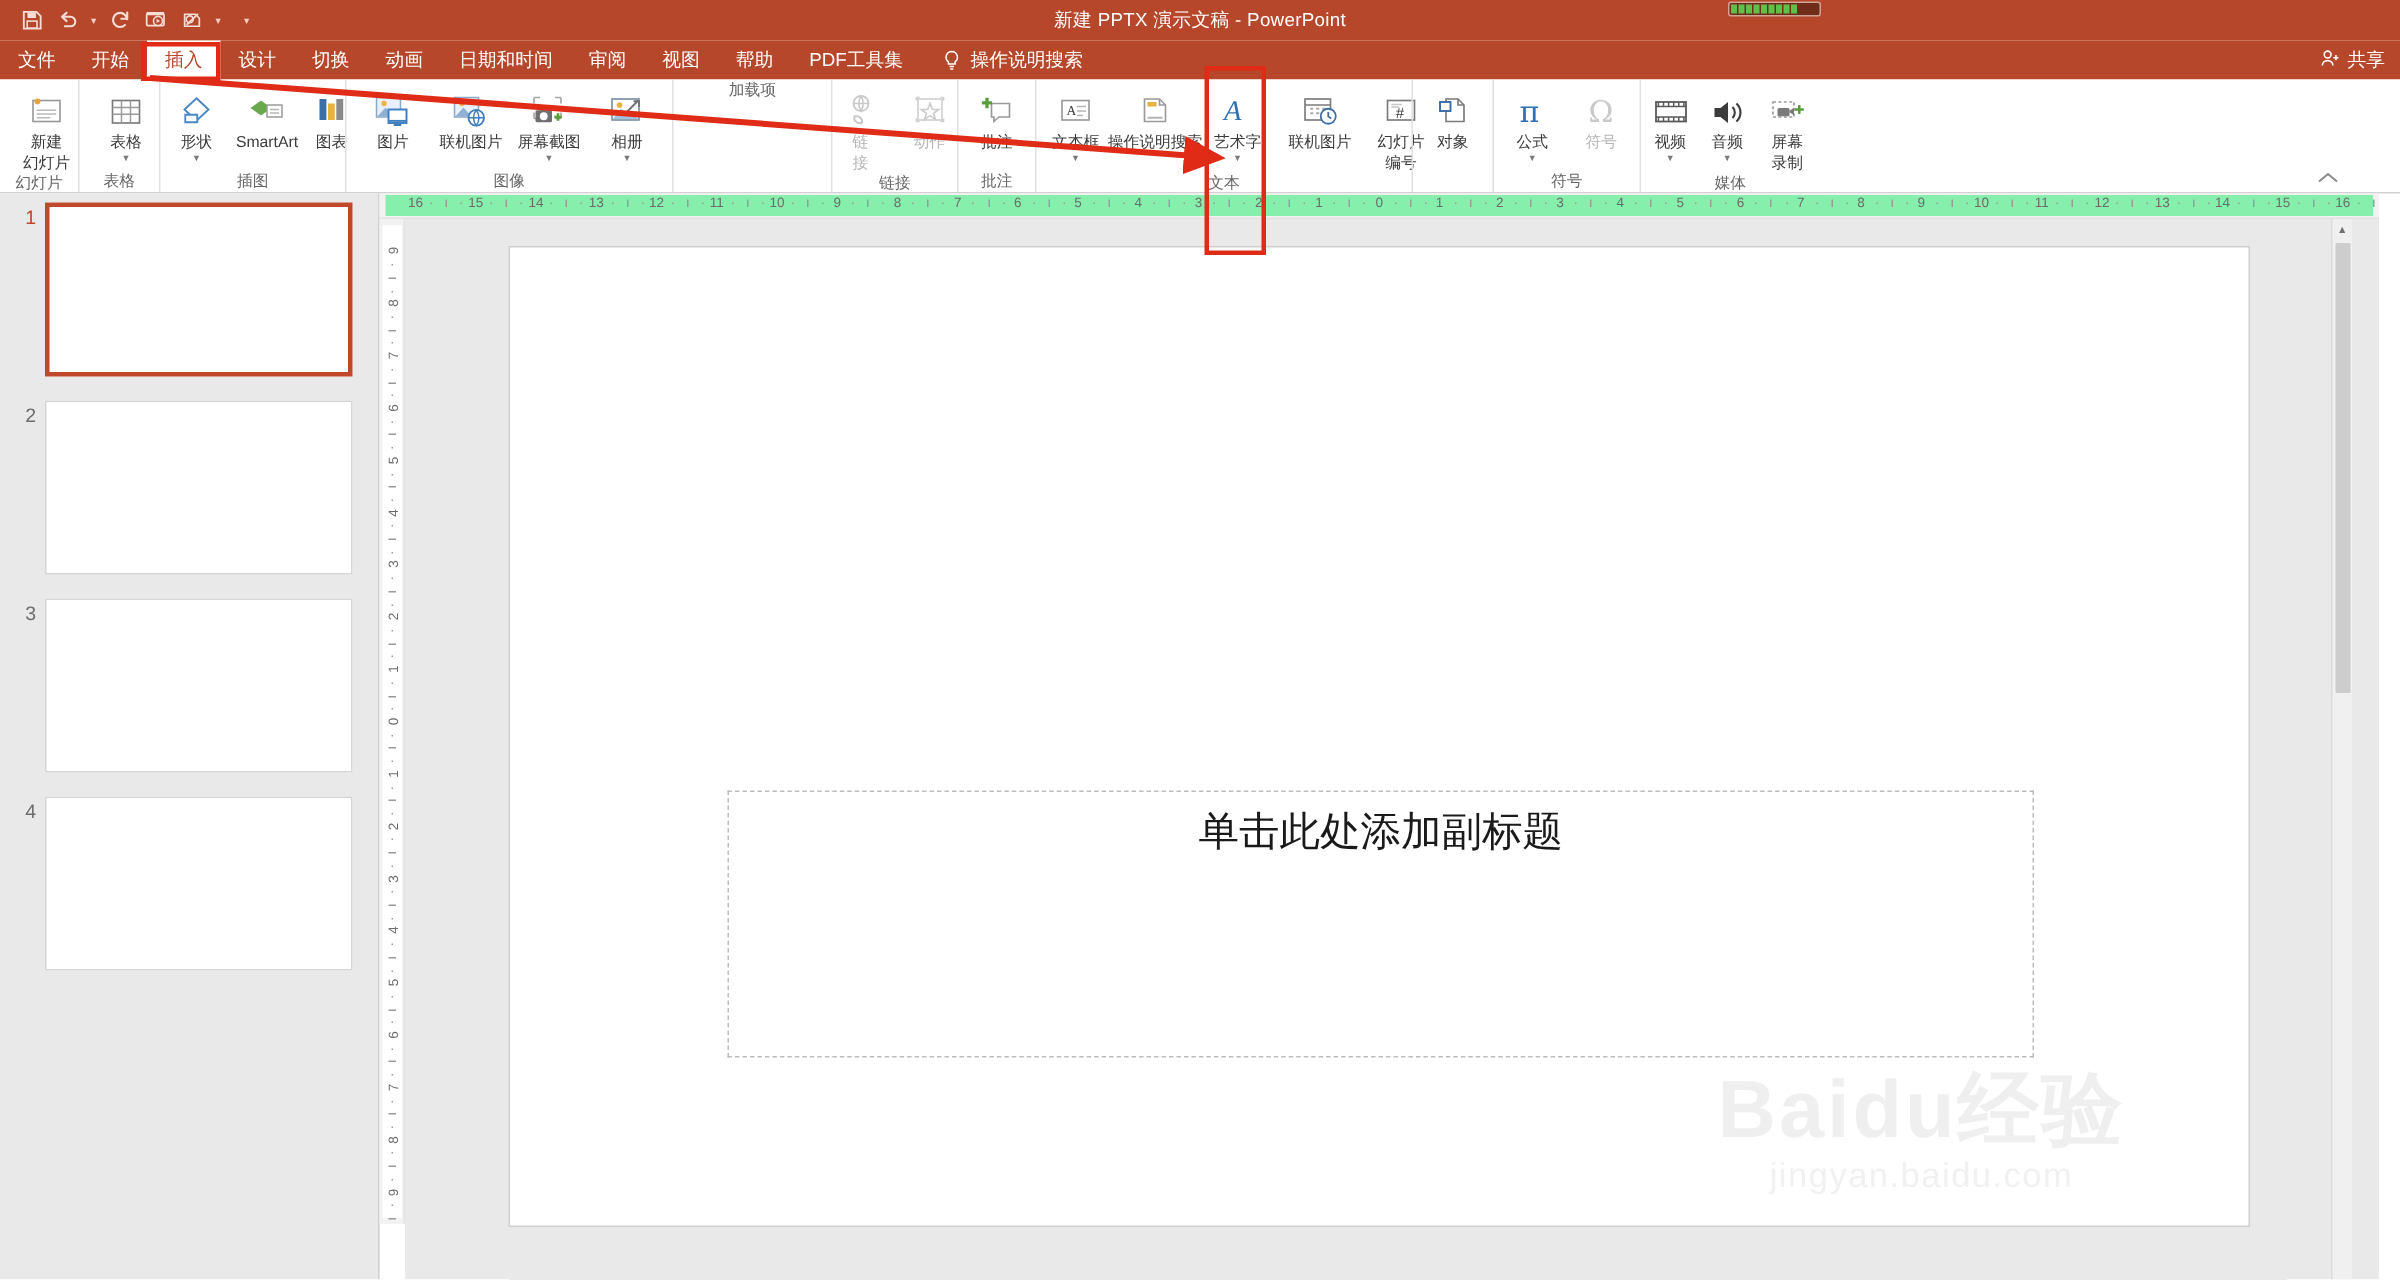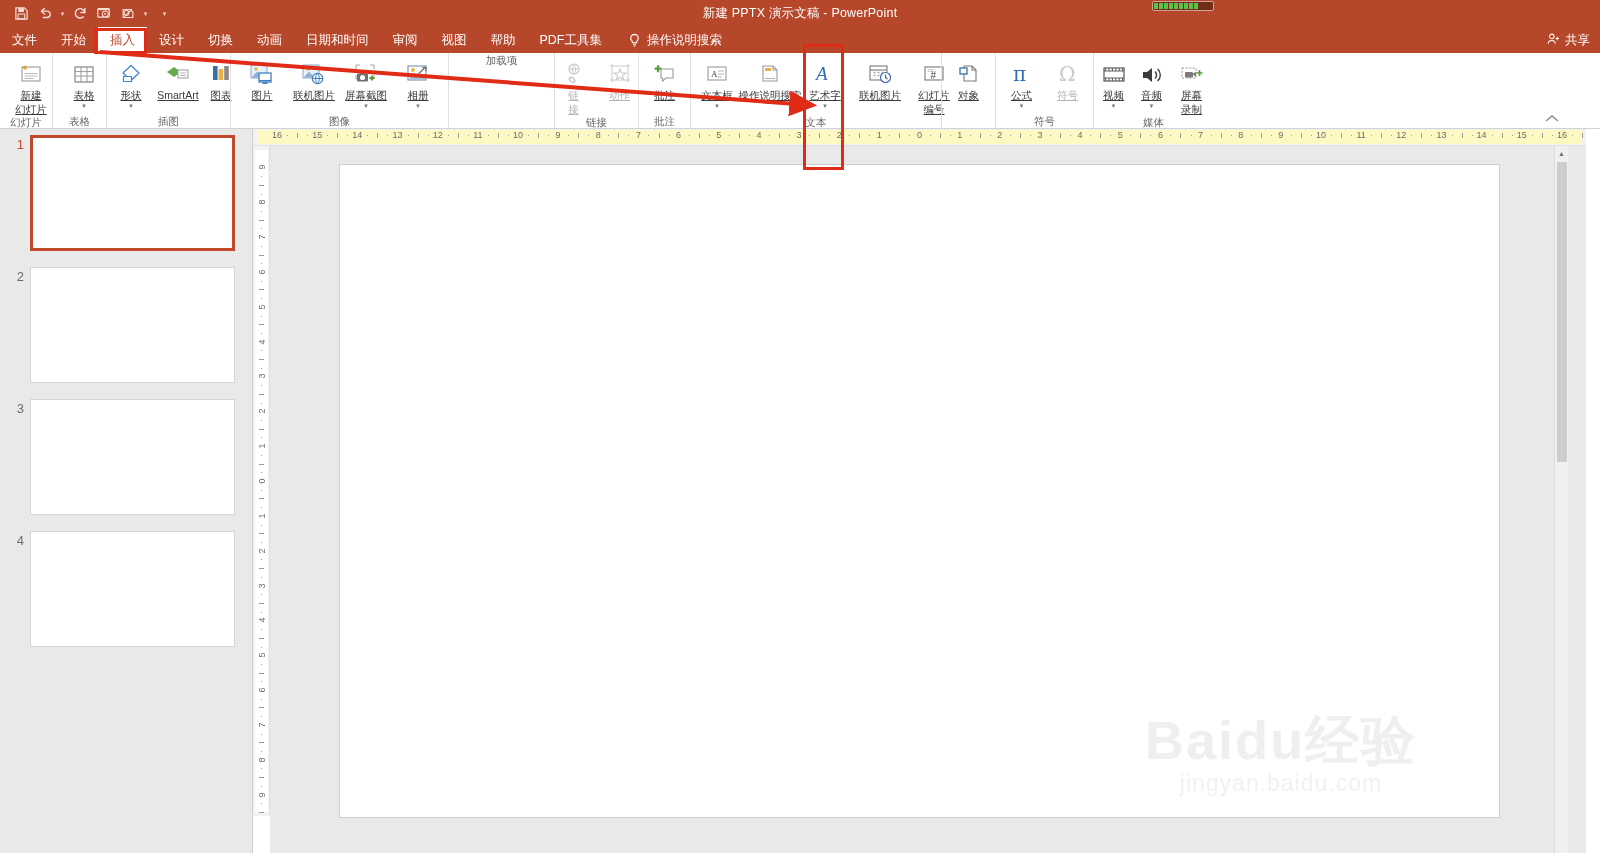--- a/index.html
+++ b/index.html
@@ -76,35 +76,35 @@
   .rg-body { flex: 1; display: flex; align-items: flex-start; padding: 3px 5px 0 5px; }
   .rg-label {
     height: 14px; line-height: 14px; text-align: center; font-size: 10.5px; color: #666;
   }
   .bigbtn {
     width: 52px; min-width: 52px; display: flex; flex-direction: column; align-items: center;
     padding-top: 2px; color: #3b3b3b; font-size: 10.5px; line-height: 11.5px; text-align: center;
   }
   .bigbtn.w46 { width: 46px; min-width: 46px; }
   .bigbtn .ic { height: 30px; display: flex; align-items: flex-end; justify-content: center; }
-  .bigbtn .lbl { margin-top: 2px; text-decoration: underline; }
+  .bigbtn .lbl { margin-top: 2px; }
   .bigbtn .drop { font-size: 6px; color: #7a7a7a; line-height: 7px; margin-top: 1px; }
   .bigbtn.dim { color: #b5b5b5; }
   .smallcol { display: flex; flex-direction: column; justify-content: center; gap: 7px; padding: 4px 3px 0 3px; }
   .smallbtn { display: flex; align-items: center; gap: 5px; font-size: 11px; color: #3b3b3b; }
   .smallbtn .drop { font-size: 6px; color: #7a7a7a; margin-left: 10px; }
 
   
   .hruler {
     position: absolute; top: 129px; left: 253px; width: 1333px; height: 17px;
     background: #f2f2f2; border-bottom: 1px solid #e2e2e2;
     display: flex; align-items: center; overflow: hidden;
   }
   .hruler .track { position: relative; height: 14px; width: 100%;
-    background: #fef9c3; margin: 0 4px; }
+    background: #86efac; margin: 0 4px; }
   .hr-tick { position: absolute; top: 0; font-size: 9px; color: #6b6b6b; transform: translateX(-50%); }
   .hr-dot { position: absolute; top: 5px; width: 1px; height: 1px; background: #9a9a9a; }
   .hr-mid { position: absolute; top: 3px; width: 1px; height: 5px; background: #9a9a9a; }
 
   .vruler {
     position: absolute; top: 146px; left: 253px; width: 17px; height: 670px;
     background: #f2f2f2; border-right: 1px solid #e2e2e2; overflow: hidden;
   }
   .vruler .track { position: absolute; left: 2px; top: 4px; width: 13px; bottom: 4px; background: #ffffff; }
   .vr-tick { position: absolute; left: 50%; font-size: 9px; color: #6b6b6b;
@@ -818,20 +818,23 @@
         <span class="vr-mid" style="top: 627.158px;"></span>
         <span class="vr-dot" style="top: 635.868px;"></span>
         <span class="vr-tick" style="top: 644.579px;">9</span>
         <span class="vr-dot" style="top: 653.289px;"></span>
         <span class="vr-mid" style="top: 662px;"></span>
       </div>
   </div>
 
   <div class="canvas-area">
     <div class="slide">
+      <div class="ph ph-sub">
+        <span>单击此处添加副标题</span>
+      </div>
       <div class="watermark">
         <div class="wm-top">Baidu经验</div>
         <div class="wm-bot">jingyan.baidu.com</div>
       </div>
     </div>
   </div>
 
   <div class="vscroll">
     <div class="arrow">▲</div>
     <div class="thumbbar"></div>

